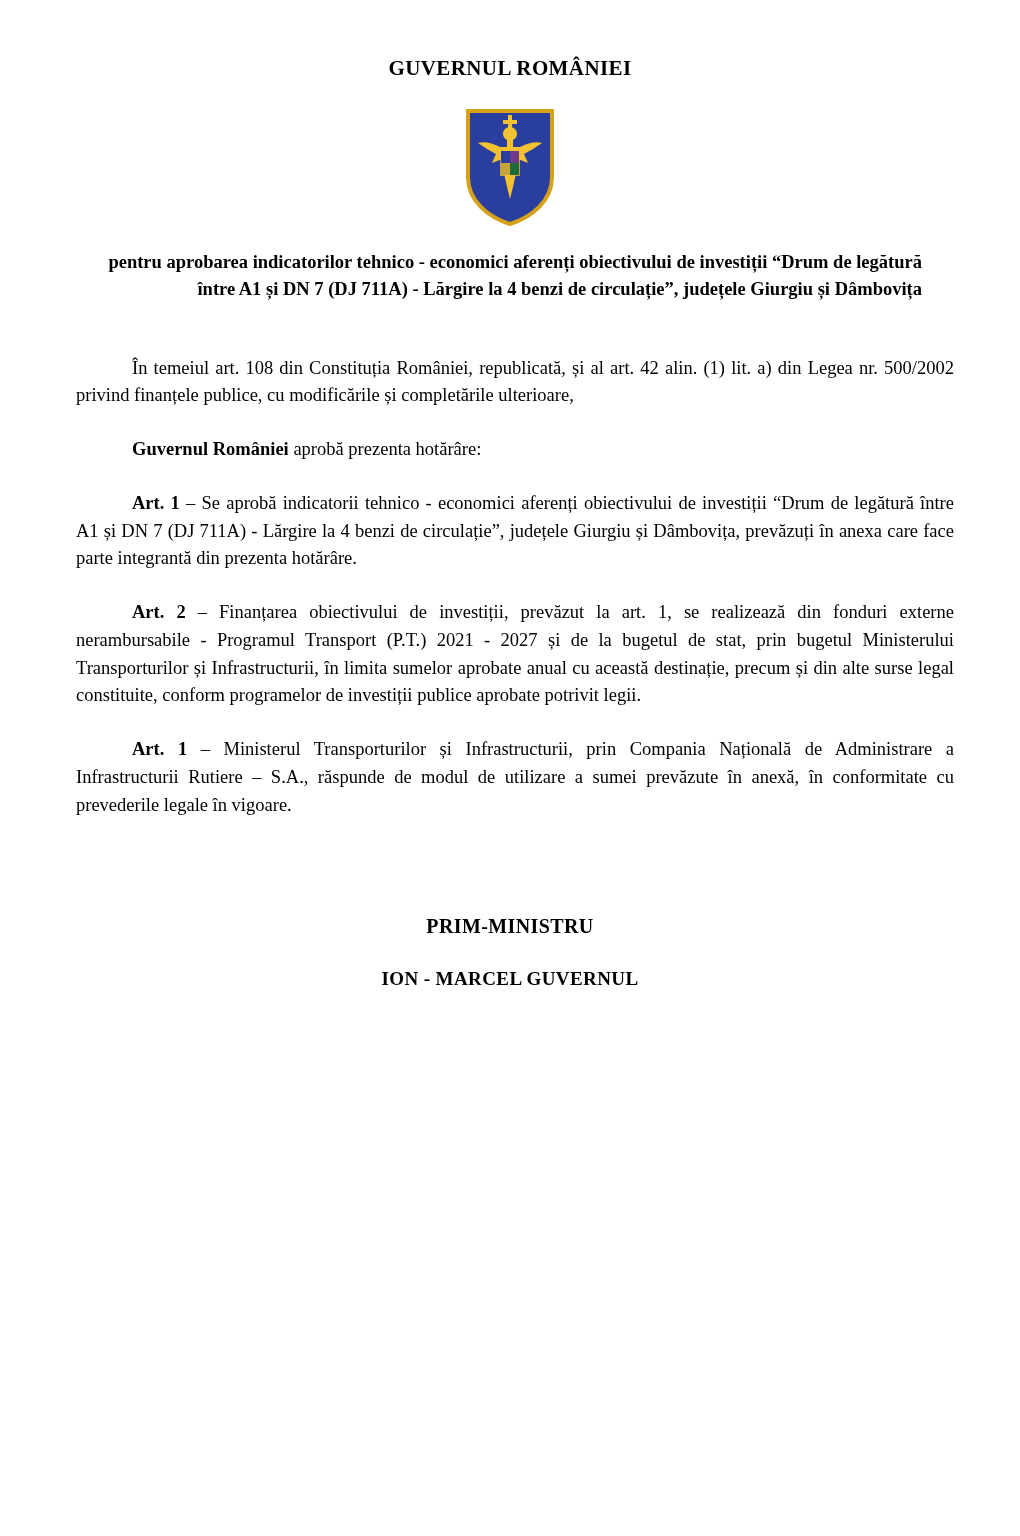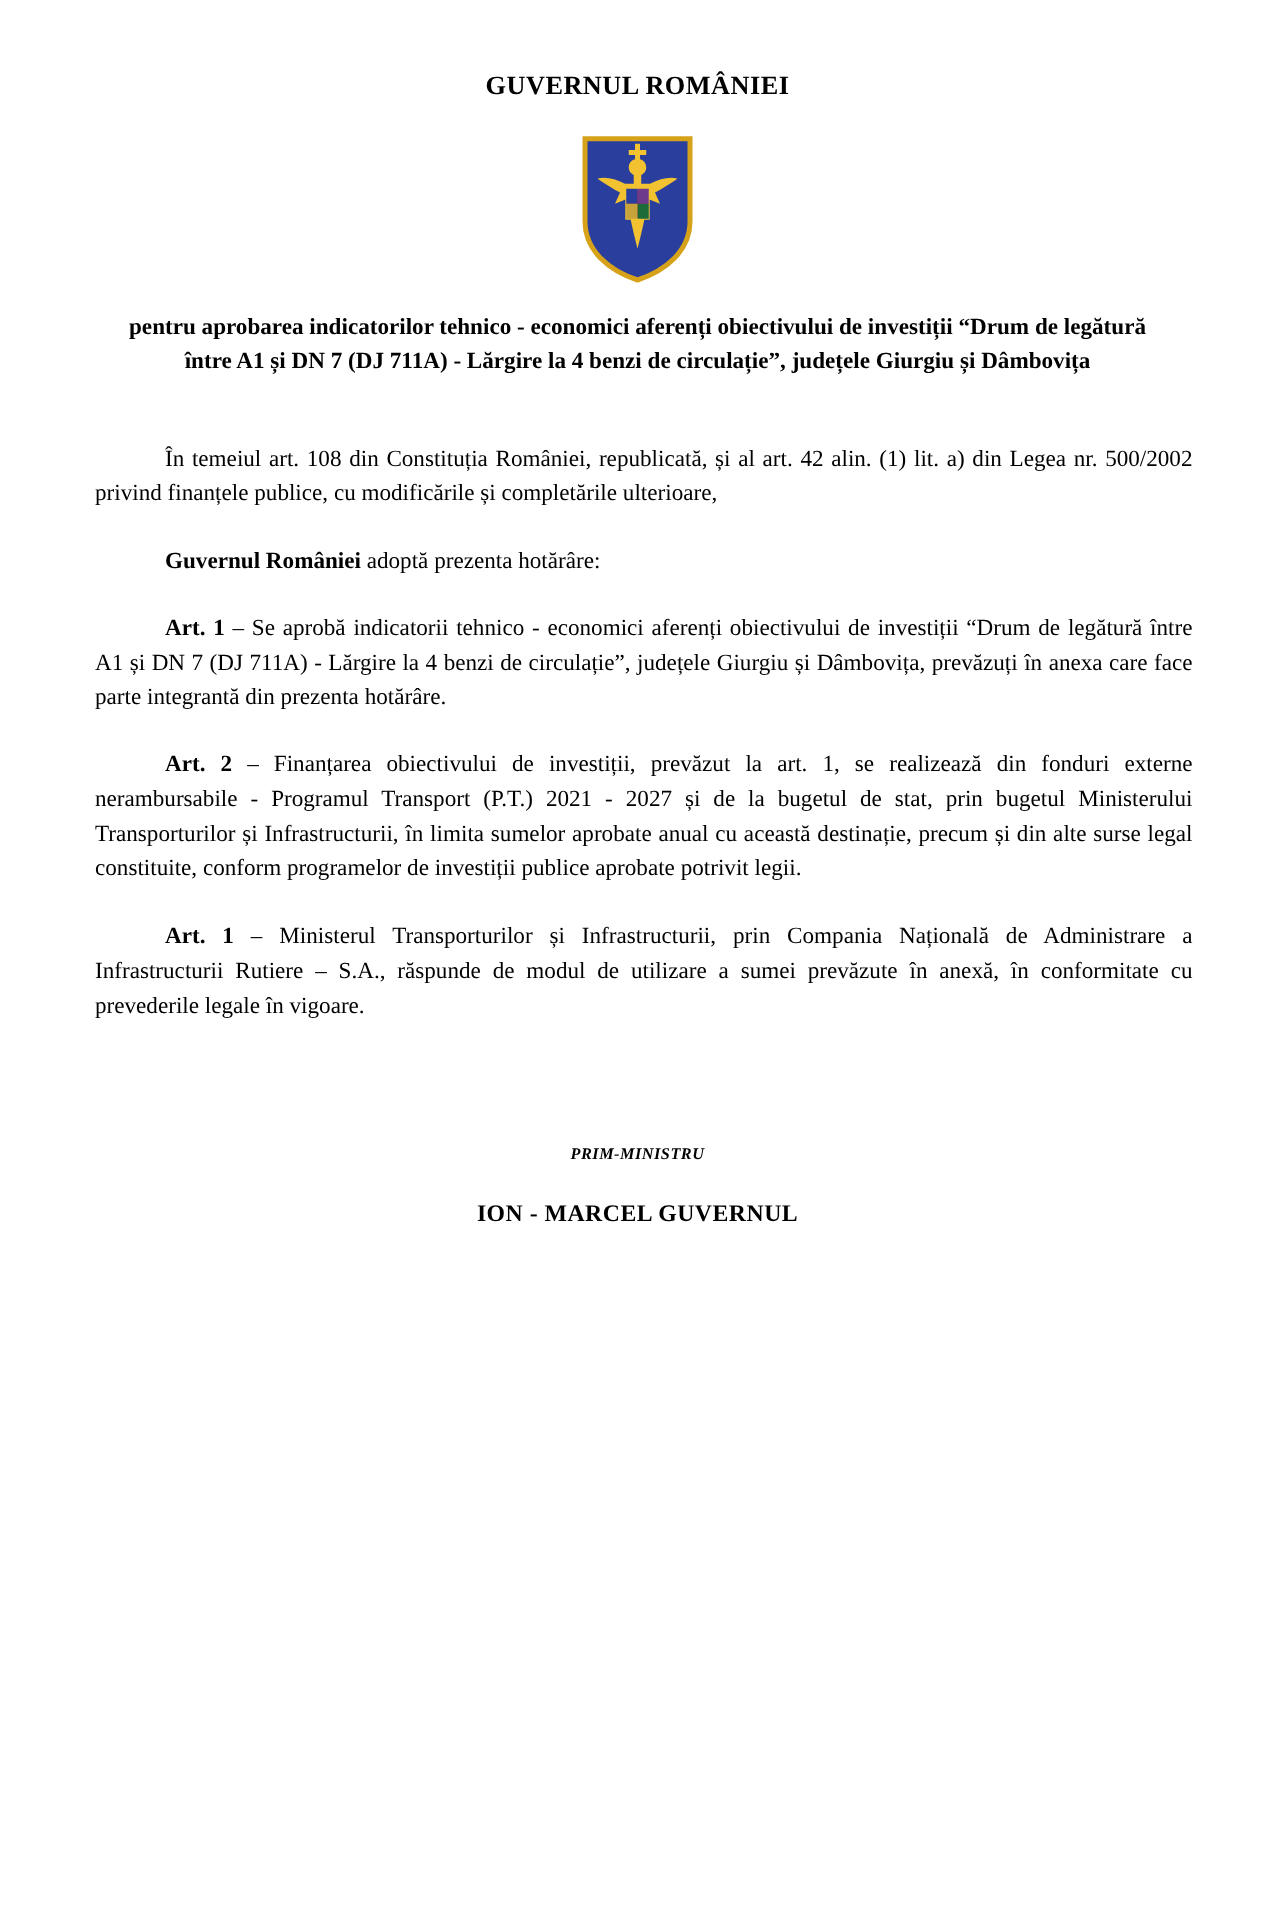--- a/index.html
+++ b/index.html
@@ -41,21 +41,21 @@
     height: 120px;
   }
   .doc-type {
     text-align: center;
     font-weight: bold;
     font-size: 21px;
     letter-spacing: 0.6px;
     margin-top: 72px;
   }
   .doc-subtitle {
-    text-align: center;
+    text-align: right;
     font-weight: bold;
     font-size: 18.5px;
     line-height: 1.45;
     margin: 22px 58px 0 58px;
   }
   p.body-text {
     font-size: 18.5px;
     line-height: 1.5;
     text-align: justify;
     text-justify: inter-word;
@@ -67,23 +67,22 @@
   }
   .b {
     font-weight: bold;
   }
   .sign-block {
     margin-top: 96px;
     text-align: center;
   }
   .sign-role {
     font-weight: bold;
-    font-size: 13px;
+    font-size: 20px;
     letter-spacing: 0.4px;
-    font-style: italic;
   }
   .sign-name {
     font-weight: bold;
     font-size: 19px;
     letter-spacing: 0.4px;
     margin-top: 30px;
   }
 </style>
 </head>
 <body>
@@ -110,21 +109,21 @@
       <rect x="39" y="56" width="9" height="12" fill="#c8a23a"></rect>
       <rect x="48" y="44" width="9" height="12" fill="#6e3b8c"></rect>
     </svg>
   </div>
 
 
   <div class="doc-subtitle">pentru aprobarea indicatorilor tehnico - economici aferenți obiectivului de investiții “Drum de legătură între A1 și DN 7 (DJ 711A) - Lărgire la 4 benzi de circulație”, județele Giurgiu și Dâmbovița</div>
 
   <p class="body-text first">În temeiul art. 108 din Constituția României, republicată, și al art. 42 alin. (1) lit. a) din Legea nr. 500/2002 privind finanțele publice, cu modificările și completările ulterioare,</p>
 
-  <p class="body-text"><span class="b">Guvernul României</span><span> adoptă prezenta hotărâre:</span></p>
+  <p class="body-text"><span class="b">Guvernul României</span><span> aprobă prezenta hotărâre:</span></p>
 
   <p class="body-text"><span class="b">Art. 1</span><span> – Se aprobă indicatorii tehnico - economici aferenți obiectivului de investiții “Drum de legătură între A1 și DN 7 (DJ 711A) - Lărgire la 4 benzi de circulație”, județele Giurgiu și Dâmbovița, prevăzuți în anexa care face parte integrantă din prezenta hotărâre.</span></p>
 
   <p class="body-text"><span class="b">Art. 2</span><span> – Finanțarea obiectivului de investiții, prevăzut la art. 1, se realizează din fonduri externe nerambursabile - Programul Transport (P.T.) 2021 - 2027 și de la bugetul de stat, prin bugetul Ministerului Transporturilor și Infrastructurii, în limita sumelor aprobate anual cu această destinație, precum și din alte surse legal constituite, conform programelor de investiții publice aprobate potrivit legii.</span></p>
 
   <p class="body-text"><span class="b">Art. 1</span><span> – Ministerul Transporturilor și Infrastructurii, prin Compania Națională de Administrare a Infrastructurii Rutiere – S.A., răspunde de modul de utilizare a sumei prevăzute în anexă, în conformitate cu prevederile legale în vigoare.</span></p>
 
   <div class="sign-block">
     <div class="sign-role">PRIM-MINISTRU</div>
     <div class="sign-name">ION - MARCEL GUVERNUL</div>

